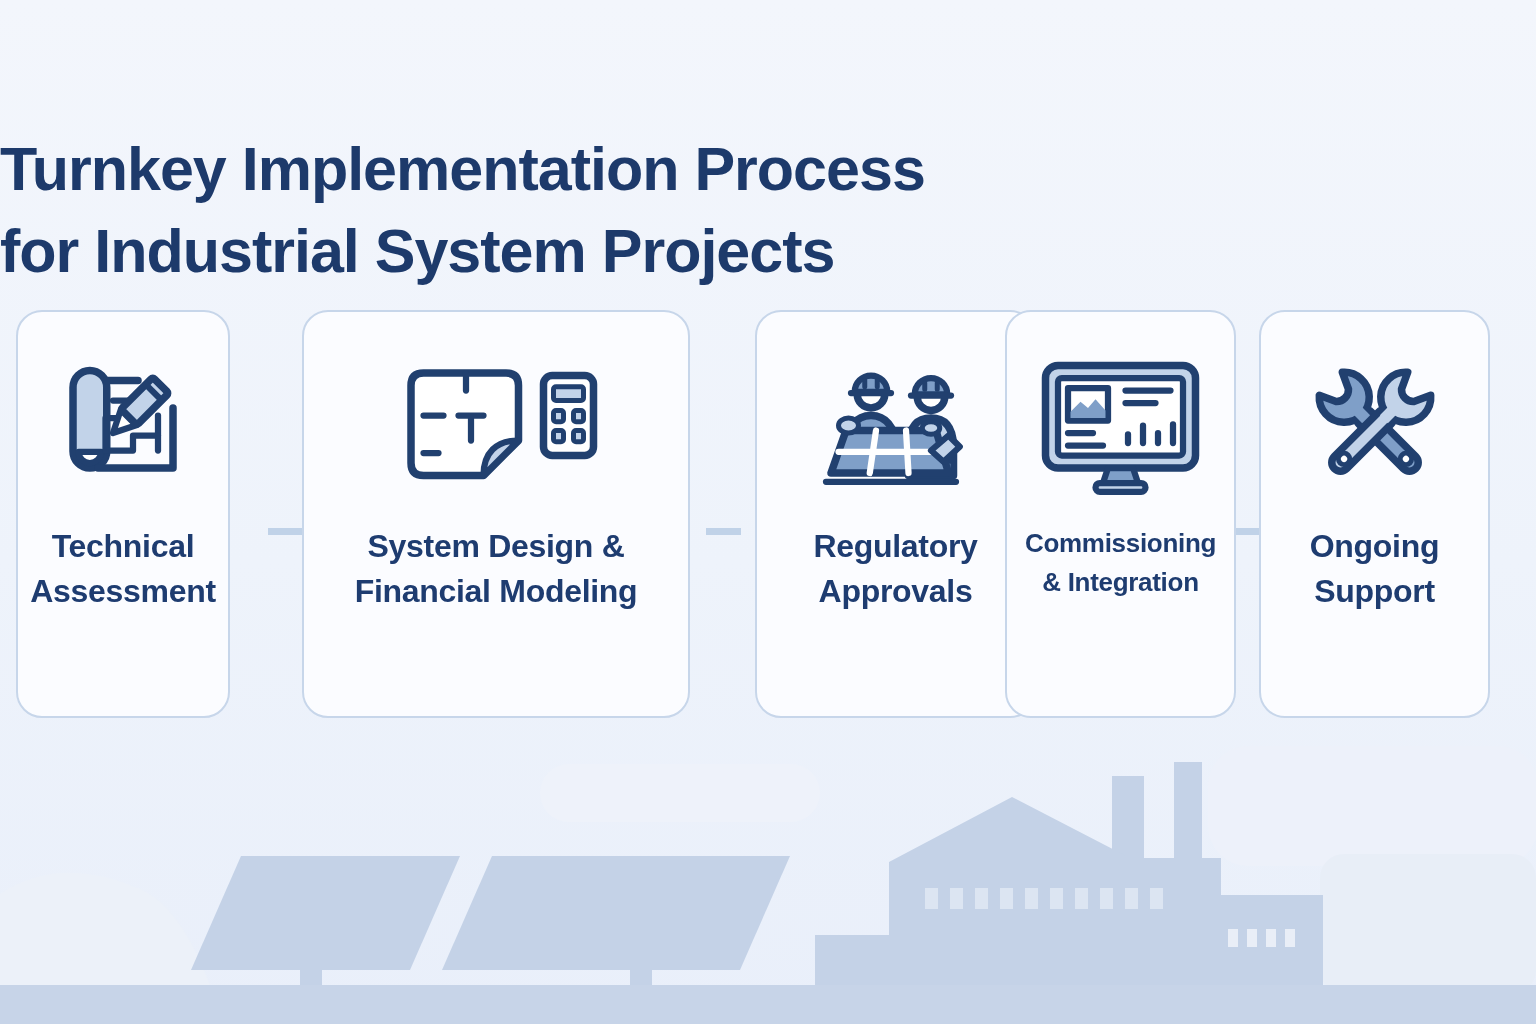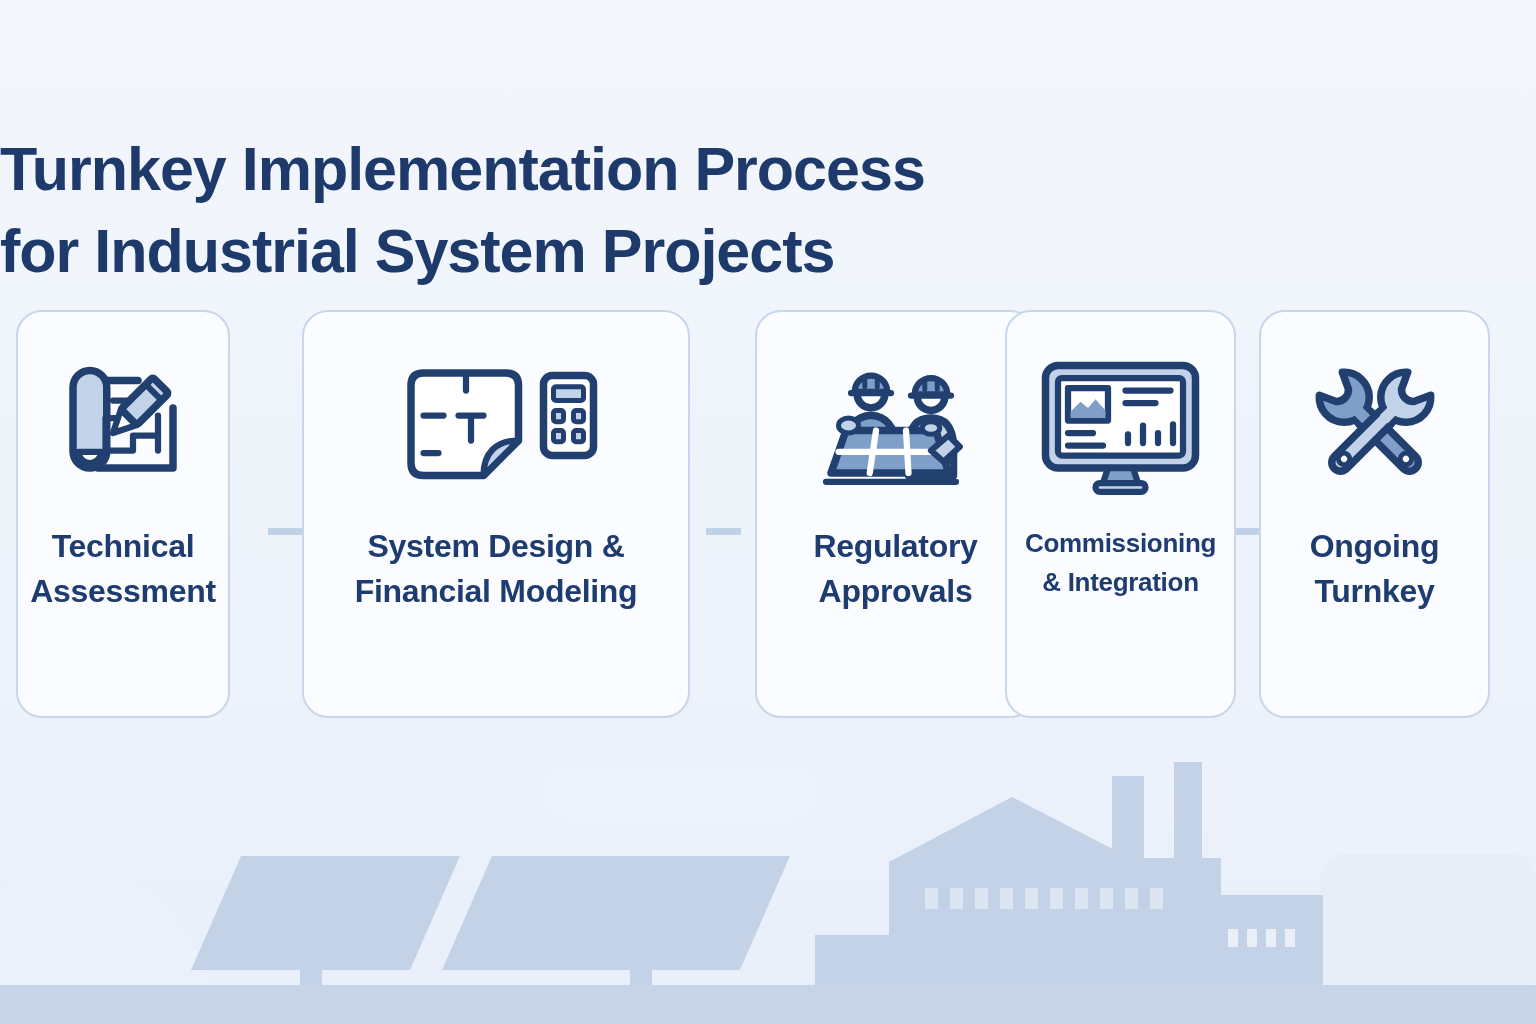--- a/index.html
+++ b/index.html
@@ -208,16 +208,16 @@
           <circle class="fw t4" cx="60" cy="95" r="4.5"></circle>
         </g>
         <g transform="rotate(45 60 60)">
           <rect class="fl" x="53" y="42" width="14" height="64" rx="7"></rect>
           <path class="fl" d="M47,10 A20,20 0 1 0 73,10 L67,23 A9.5,9.5 0 0 1 53,23 Z"></path>
           <rect class="fl fn" x="55.5" y="38" width="9" height="12"></rect>
           <circle class="fw t4" cx="60" cy="95" r="4.5"></circle>
         </g>
       </svg>
     </div>
-    <div class="card-label">Ongoing Turnkey</div>
+    <div class="card-label">Ongoing Support</div>
   </div>
 
 </div>
 
 </body></html>

